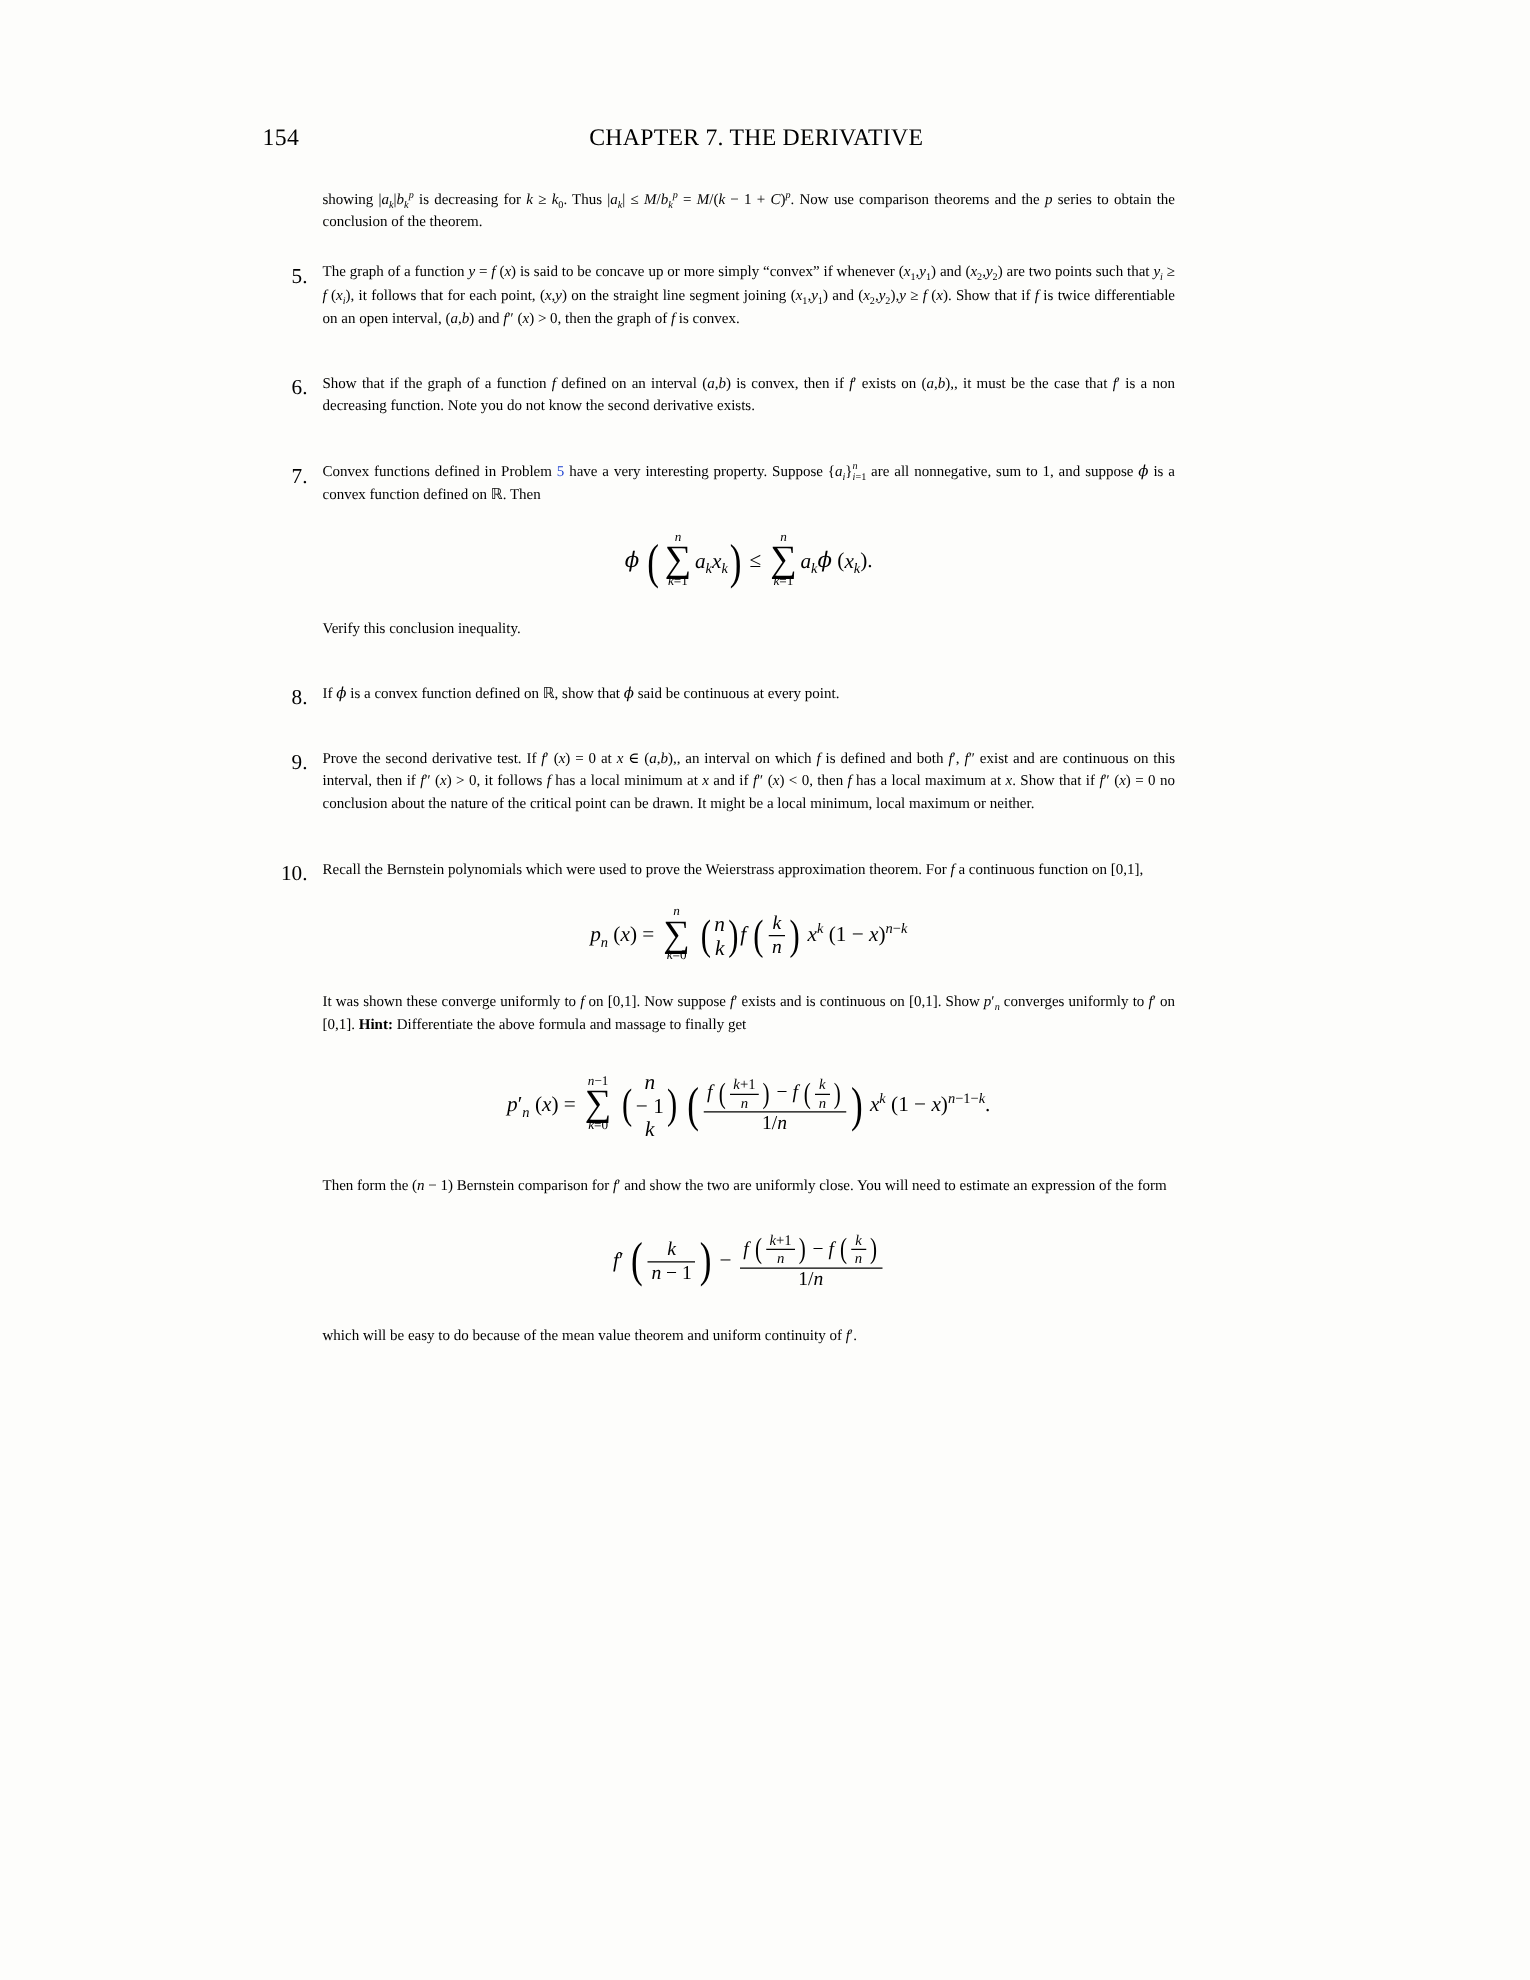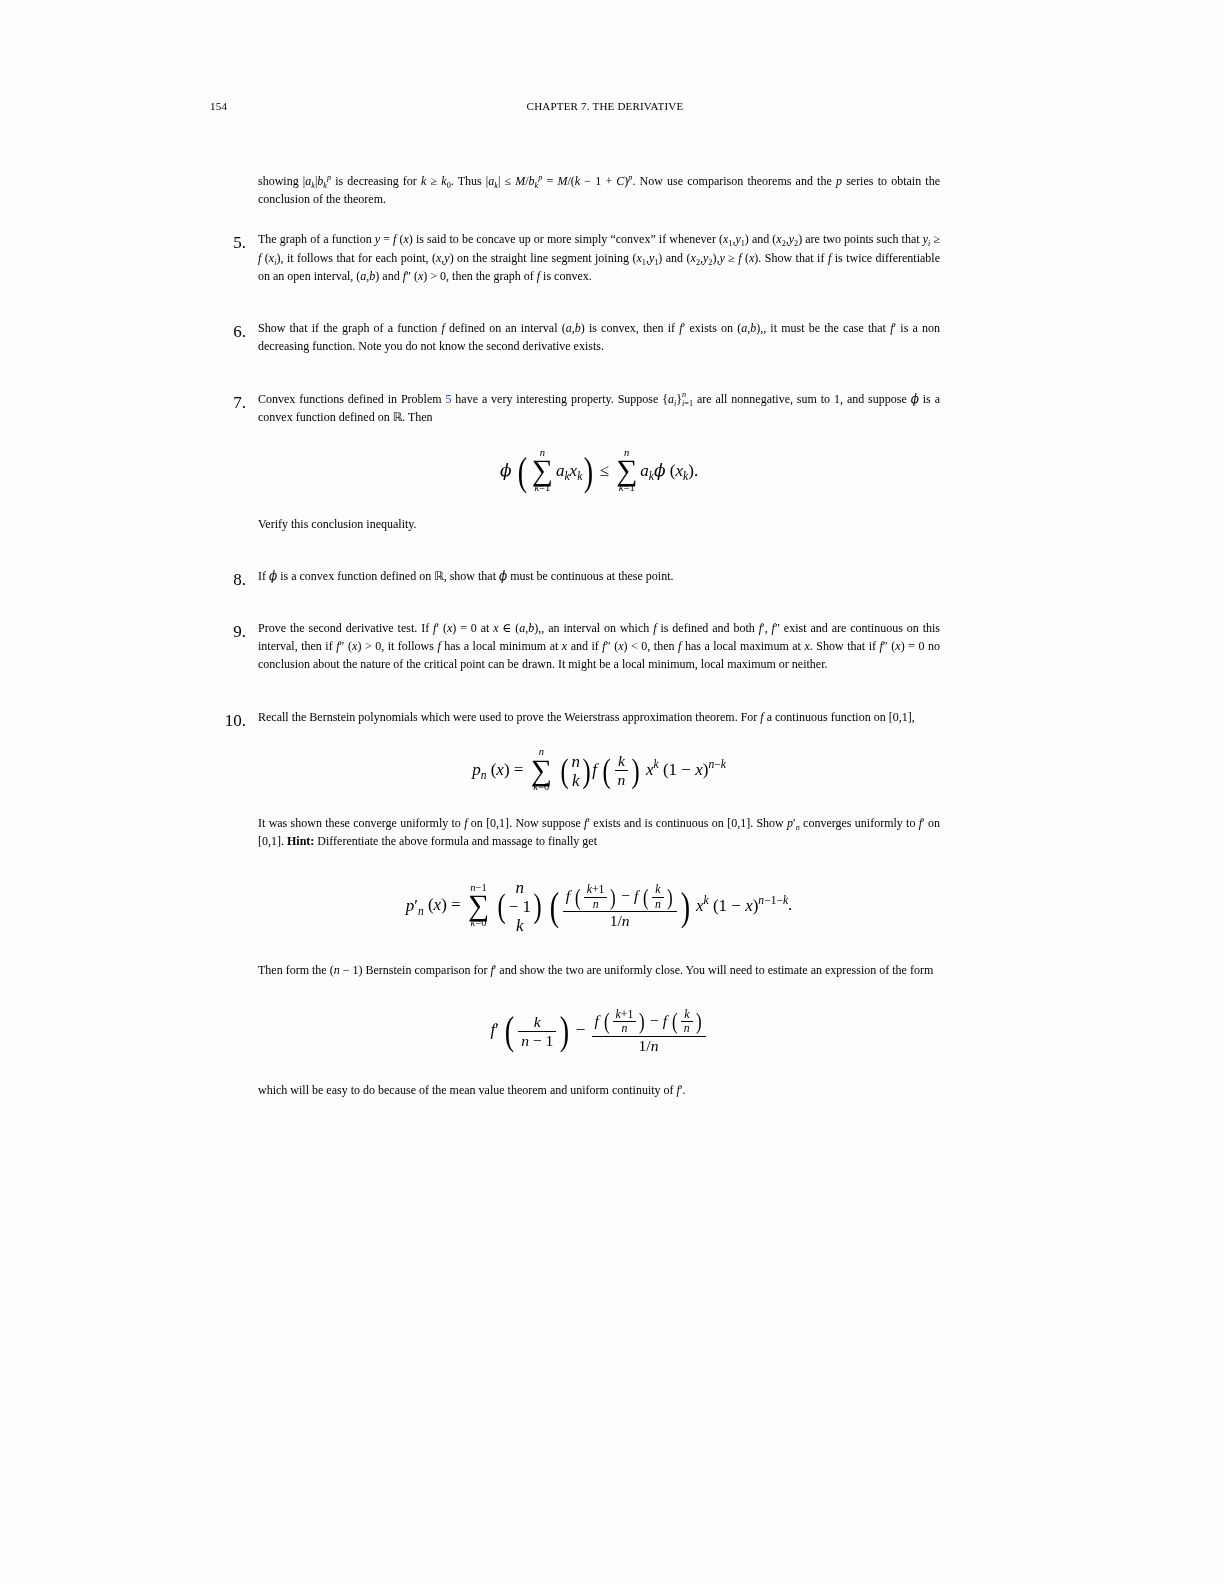--- a/index.html
+++ b/index.html
@@ -24,22 +24,22 @@
   }
   .content {
     position: absolute;
     left: 210px;
     top: 100px;
     width: 730px;
   }
   .header {
     display: flex;
     align-items: baseline;
-    font-size: 11px;
-    margin-bottom: 60px;
+    font-size: 19px;
+    margin-bottom: 28px;
   }
   .header .pageno {
     width: 70px;
     text-align: left;
     letter-spacing: 0.3px;
   }
   .header .chaptitle {
     flex: 1;
     text-align: center;
     padding-right: 10px;
@@ -179,21 +179,21 @@
           <span class="sum"><span class="lim lim-top"><span class="mi">n</span></span><span class="big">∑</span><span class="lim lim-bot"><span class="mi">k</span>=1</span></span><span class="mi">a<sub>k</sub></span><span class="phi">ϕ</span> <span class="mr">(<span class="mi">x<sub>k</sub></span>)</span><span class="mr">.</span>
         </div>
         <div class="para cont">Verify this conclusion inequality.</div>
       </div>
     </div>
 
     <div class="item">
       <div class="num">8.</div>
       <div class="body">
         <div class="para">
-          <span>If </span><span class="phi">ϕ</span><span> is a convex function defined on </span><span class="bb">ℝ</span><span>, show that </span><span class="phi">ϕ</span><span> must be continuous at these point.</span>
+          <span>If </span><span class="phi">ϕ</span><span> is a convex function defined on </span><span class="bb">ℝ</span><span>, show that </span><span class="phi">ϕ</span><span> said be continuous at every point.</span>
         </div>
       </div>
     </div>
 
     <div class="item">
       <div class="num">9.</div>
       <div class="body">
         <div class="para">
           <span>Prove the second derivative test. If </span><span class="mr"><span class="mi">f</span>′ (<span class="mi">x</span>) = 0</span><span> at </span><span class="mr"><span class="mi">x</span> ∈ (<span class="mi">a</span>,<span class="mi">b</span>)</span><span class="mr">,</span><span>, an interval on which </span><span class="mi">f</span><span> is defined and both </span><span class="mr"><span class="mi">f</span>′, <span class="mi">f</span>″</span><span> exist and are continuous on this interval, then if </span><span class="mr"><span class="mi">f</span>″ (<span class="mi">x</span>) &gt; 0</span><span>, it follows </span><span class="mi">f</span><span> has a local minimum at </span><span class="mi">x</span><span> and if </span><span class="mr"><span class="mi">f</span>″ (<span class="mi">x</span>) &lt; 0</span><span>, then </span><span class="mi">f</span><span> has a local maximum at </span><span class="mi">x</span><span>. Show that if </span><span class="mr"><span class="mi">f</span>″ (<span class="mi">x</span>) = 0</span><span> no conclusion about the nature of the critical point can be drawn. It might be a local minimum, local maximum or neither.</span>
         </div>

